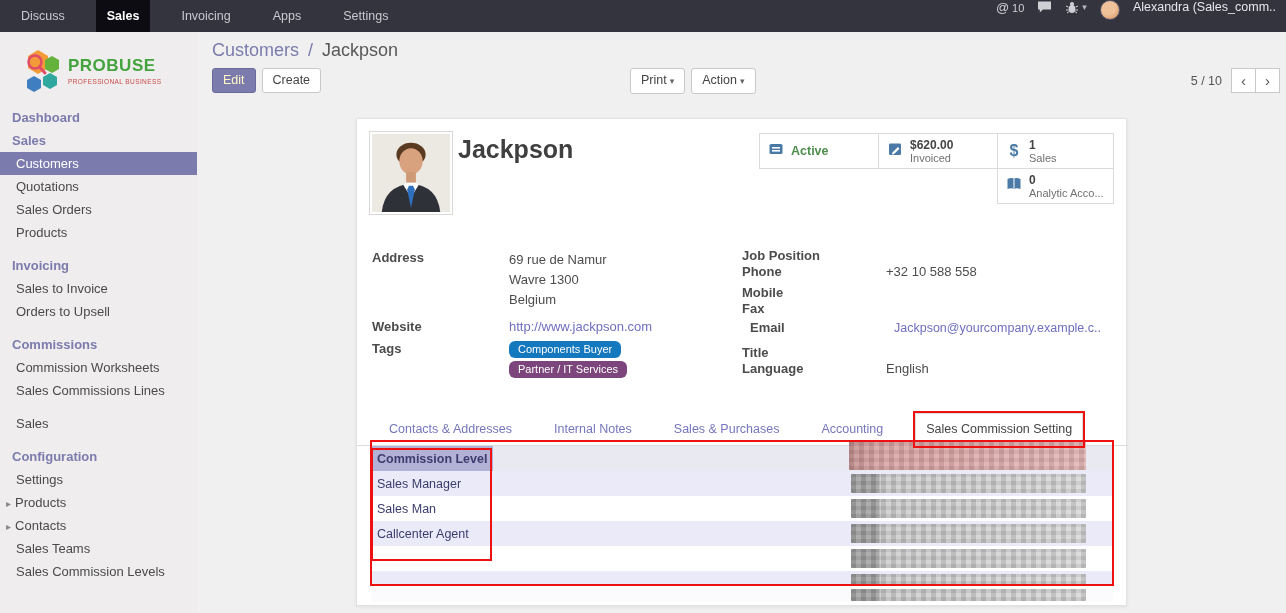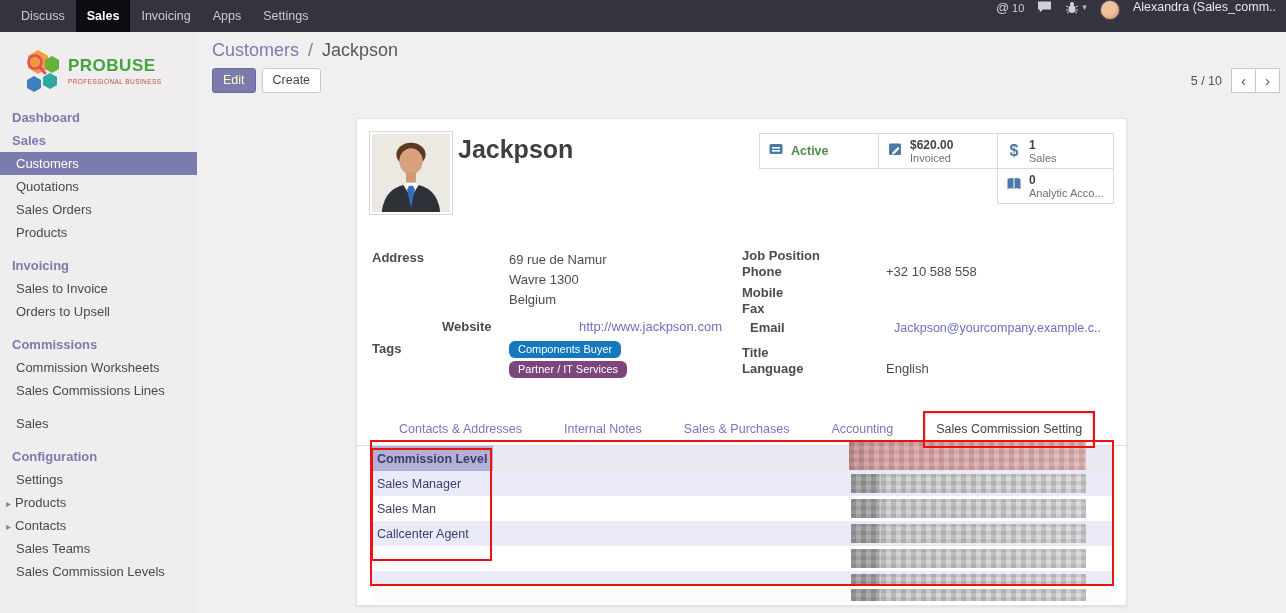--- a/index.html
+++ b/index.html
@@ -2,21 +2,21 @@
 <html><head>
 <meta charset="utf-8">
 <style>
   * { margin:0; padding:0; box-sizing:border-box; }
   html,body { width:1286px; height:613px; }
   body { font-family:"Liberation Sans", sans-serif; background:#e8e8e8; }
   .page { position:relative; width:1286px; height:613px; overflow:hidden; background:#f0f0f0; }
 
   
   .topbar { position:absolute; left:0; top:0; width:1286px; height:32px; background:#34343f; display:flex; align-items:center; justify-content:space-between; z-index:60; }
-  .topbar-menus { display:flex; align-items:center; height:32px; padding-left:10px; }
+  .topbar-menus { display:flex; align-items:center; height:32px; padding-left:10px;gap:20px; }
   .top-menu { color:#c9c9d1; font-size:12.5px; padding:0 11px; line-height:32px; cursor:pointer; }
   .top-menu.active { background:#0c0c12; color:#fff; font-weight:bold; }
   .topbar-right { display:flex; align-items:flex-start; gap:13px; padding-right:10px; height:32px; }
   .top-at { color:#cfcfd6; font-size:13px; cursor:pointer; }
   .top-at .cnt { font-size:11px; margin-left:3px; }
   .top-ico { display:inline-flex; align-items:center; cursor:pointer; }
   .caret { color:#b9b9c2; font-size:9px; margin-left:3px; }
   .top-avatar { width:20px; height:20px; border-radius:50%; overflow:hidden; background:radial-gradient(circle at 40% 35%, #f0c29a 0 45%, #d08b54 100%); border:1px solid #55556a; }
   .top-user { color:#e6e6ec; font-size:12.5px; white-space:nowrap; cursor:pointer; }
 
@@ -63,31 +63,31 @@
   .stat-ico { flex:0 0 16px; }
   .ico-dollar { color:#4b7aa6; font-weight:bold; font-size:16px; width:16px; text-align:center; }
 
   .fgroup-left { position:absolute; left:15px; top:131px; width:350px; font-size:13px; color:#4c4c4c; }
   .fgroup-right { position:absolute; left:385px; top:129px; width:372px; font-size:13px; color:#4c4c4c; }
   .frow { display:flex; }
   .flabel { flex:0 0 137px; font-weight:bold; color:#4c4c4c; }
   .fgroup-right .flabel { flex:0 0 144px; }
   .fval { color:#4c4c4c; }
   .addr-lines div { line-height:20px; }
-  .mt9 { margin-top:9px;justify-content:flex-end; }
+  .mt9 { margin-top:9px; }
   .mt7 { margin-top:7px; }
   .link { color:#6f6fc0; cursor:pointer; text-decoration:none; }
   .tagstack { display:flex; flex-direction:column; gap:3px; align-items:flex-start; }
   .tag { display:inline-block; font-size:11px; color:#fff; padding:2px 9px; border-radius:6px; line-height:13px; }
   .rrow { height:16px; line-height:16px; }
   .mb5 { margin-bottom:5px; } .mb3 { margin-bottom:3px; } .mb9 { margin-bottom:9px;padding-left:8px; }
   .email-val { font-size:12.5px; }
 
   
-  .tabs { position:absolute; left:0; top:294px; width:771px; height:33px; border-bottom:1px solid #dcdcdc; padding-left:32px; display:flex; align-items:flex-end; }
+  .tabs { position:absolute; left:0; top:294px; width:771px; height:33px; border-bottom:1px solid #dcdcdc; padding-left:22px; display:flex; align-items:flex-end; }
   .tab { font-size:12.5px; color:#7676bd; padding:8px 10px 9px; margin-right:22px; cursor:pointer; white-space:nowrap; position:relative; }
   .tab.active { color:#444; background:#fff; border:1px solid #dcdcdc; border-bottom:1px solid #fff; margin-bottom:-1px; }
   .ann-tab { position:absolute; left:-3px; top:-3px; right:-3px; bottom:-3px; border:2px solid #ee1111; pointer-events:none; z-index:45; }
 
   
   .ctable { position:absolute; left:15px; top:327px; width:741px; border-bottom:1px solid #d0d0d0; font-size:12.5px; }
   .trow { position:relative; height:25px; display:flex; align-items:center; }
   .trow.short { height:13px; overflow:hidden; }
   .cell-level { width:121px; height:100%; display:flex; align-items:center; padding-left:5px; }
   .thead .cell-level { background:#b2b2d6; font-weight:bold; color:#30304a; }
@@ -202,20 +202,24 @@
       <span class="bc-parent">Customers</span>
       <span class="bc-sep">/</span>
       <span class="bc-current">Jackpson</span>
     </div>
 
     <div class="ctrl-row">
       <div class="grp-left">
         <span class="btn btn-primary">Edit</span>
         <span class="btn">Create</span>
       </div>
+      <div class="grp-center">
+        <span class="btn"><span>Print</span><span class="caret" style="color:#666">▾</span></span>
+        <span class="btn"><span>Action</span><span class="caret" style="color:#666">▾</span></span>
+      </div>
       <div class="pager">
         <span class="pager-text">5 / 10</span>
         <span class="pager-btn">‹</span>
         <span class="pager-btn next">›</span>
       </div>
     </div>
 
     <div class="card">
 
       <div class="avatar-box">

